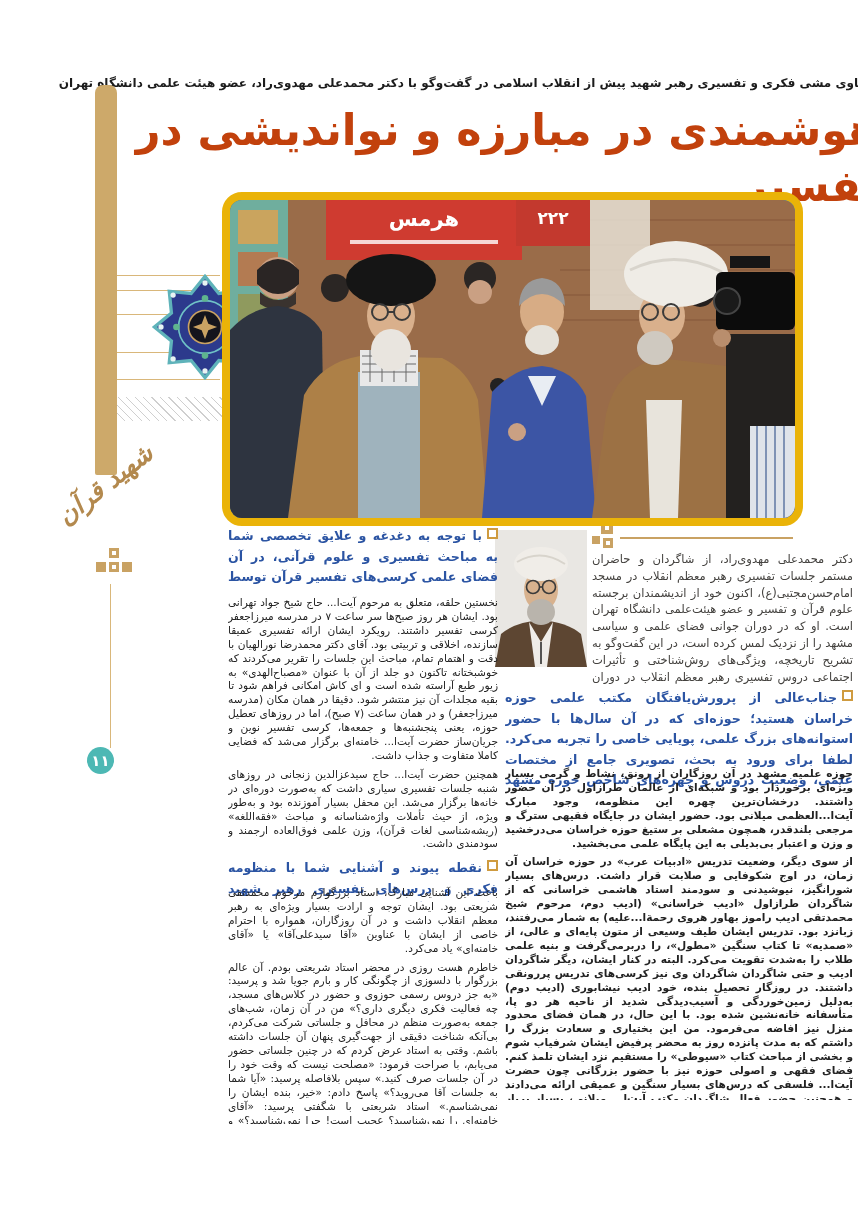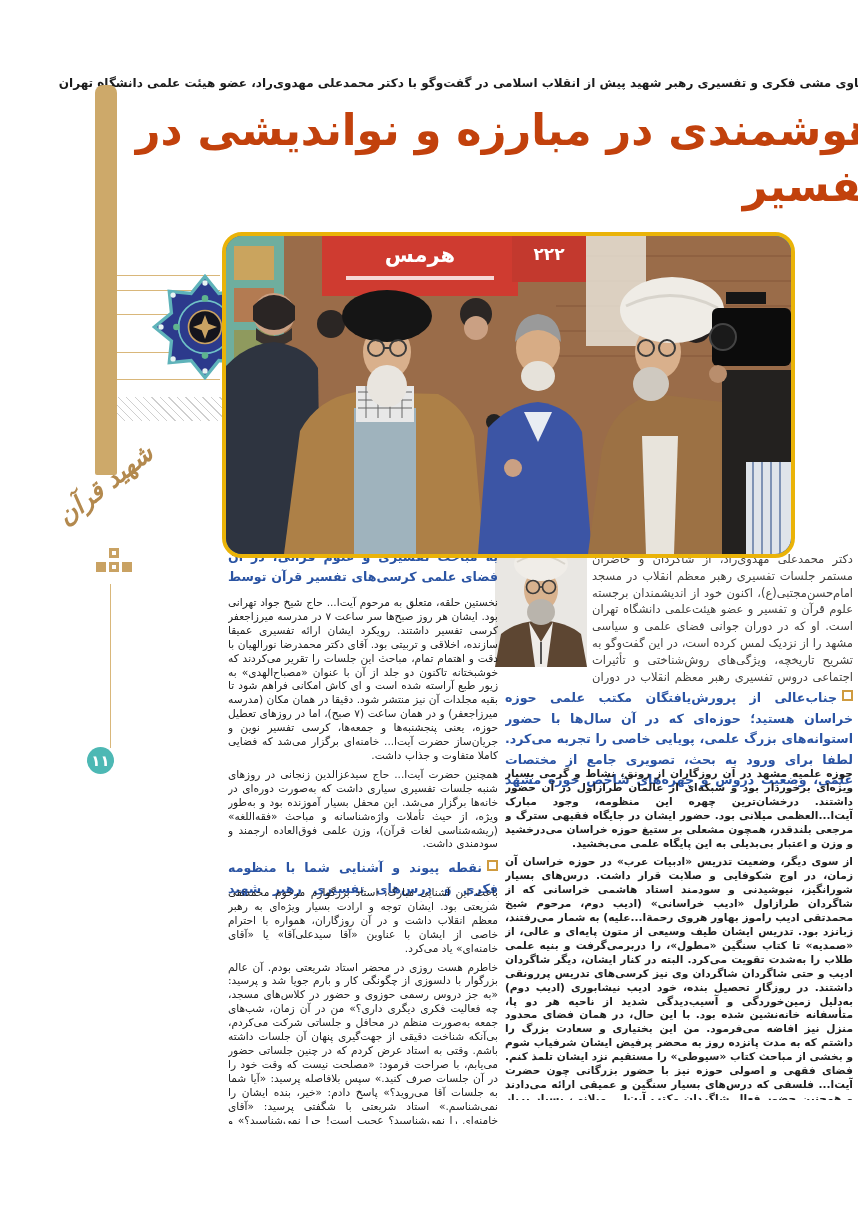--- a/index.html
+++ b/index.html
@@ -16,22 +16,22 @@
   .hatch{left:117px;top:397px;width:111px;height:24px;
          background:repeating-linear-gradient(45deg,transparent 0 5px,#cfcfcf 5px 6px);}
   .calligraphy{left:40px;top:470px;width:130px;text-align:center;color:#b3894e;
                font-size:25px;font-weight:bold;font-style:italic;
                transform:rotate(-38deg);transform-origin:center;}
   .rail-line{left:110px;top:584px;width:1px;height:164px;background:#d9b77a;}
   .page-badge{left:87px;top:747px;width:27px;height:27px;border-radius:50%;
               background:#4db8b4;color:#fff;font-size:15px;font-weight:bold;
               display:flex;align-items:center;justify-content:center;}
   
-  .photo-frame{left:222px;top:192px;width:565px;height:318px;border:4px solid #eab308;
-               border-radius:20px;overflow:hidden;background:#0ea5e9;z-index:3;margin-top:40px;}
+  .photo-frame{left:222px;top:192px;width:565px;height:318px;border:8px solid #eab308;
+               border-radius:20px;overflow:hidden;background:#0ea5e9;z-index:3;}
   .medallion{left:150px;top:272px;width:110px;height:110px;z-index:1;}
   
   .portrait{left:495px;top:530px;width:92px;height:137px;background:#e9e7e3;overflow:hidden;}
   .orn-line{left:620px;top:537px;width:173px;height:2px;background:#c9a263;}
   .intro{left:592px;top:551px;width:261px;height:137px;overflow:hidden;
          font-size:11.5px;line-height:16.8px;color:#44423f;text-align:justify;}
   .question{color:#2b54a3;font-weight:bold;font-size:12.6px;line-height:20.5px;
             text-align:justify;}
   .q1{left:505px;top:688px;width:348px;height:104px;overflow:hidden;}
   .answer{font-size:10.6px;line-height:13.9px;color:#222;text-align:justify;}

